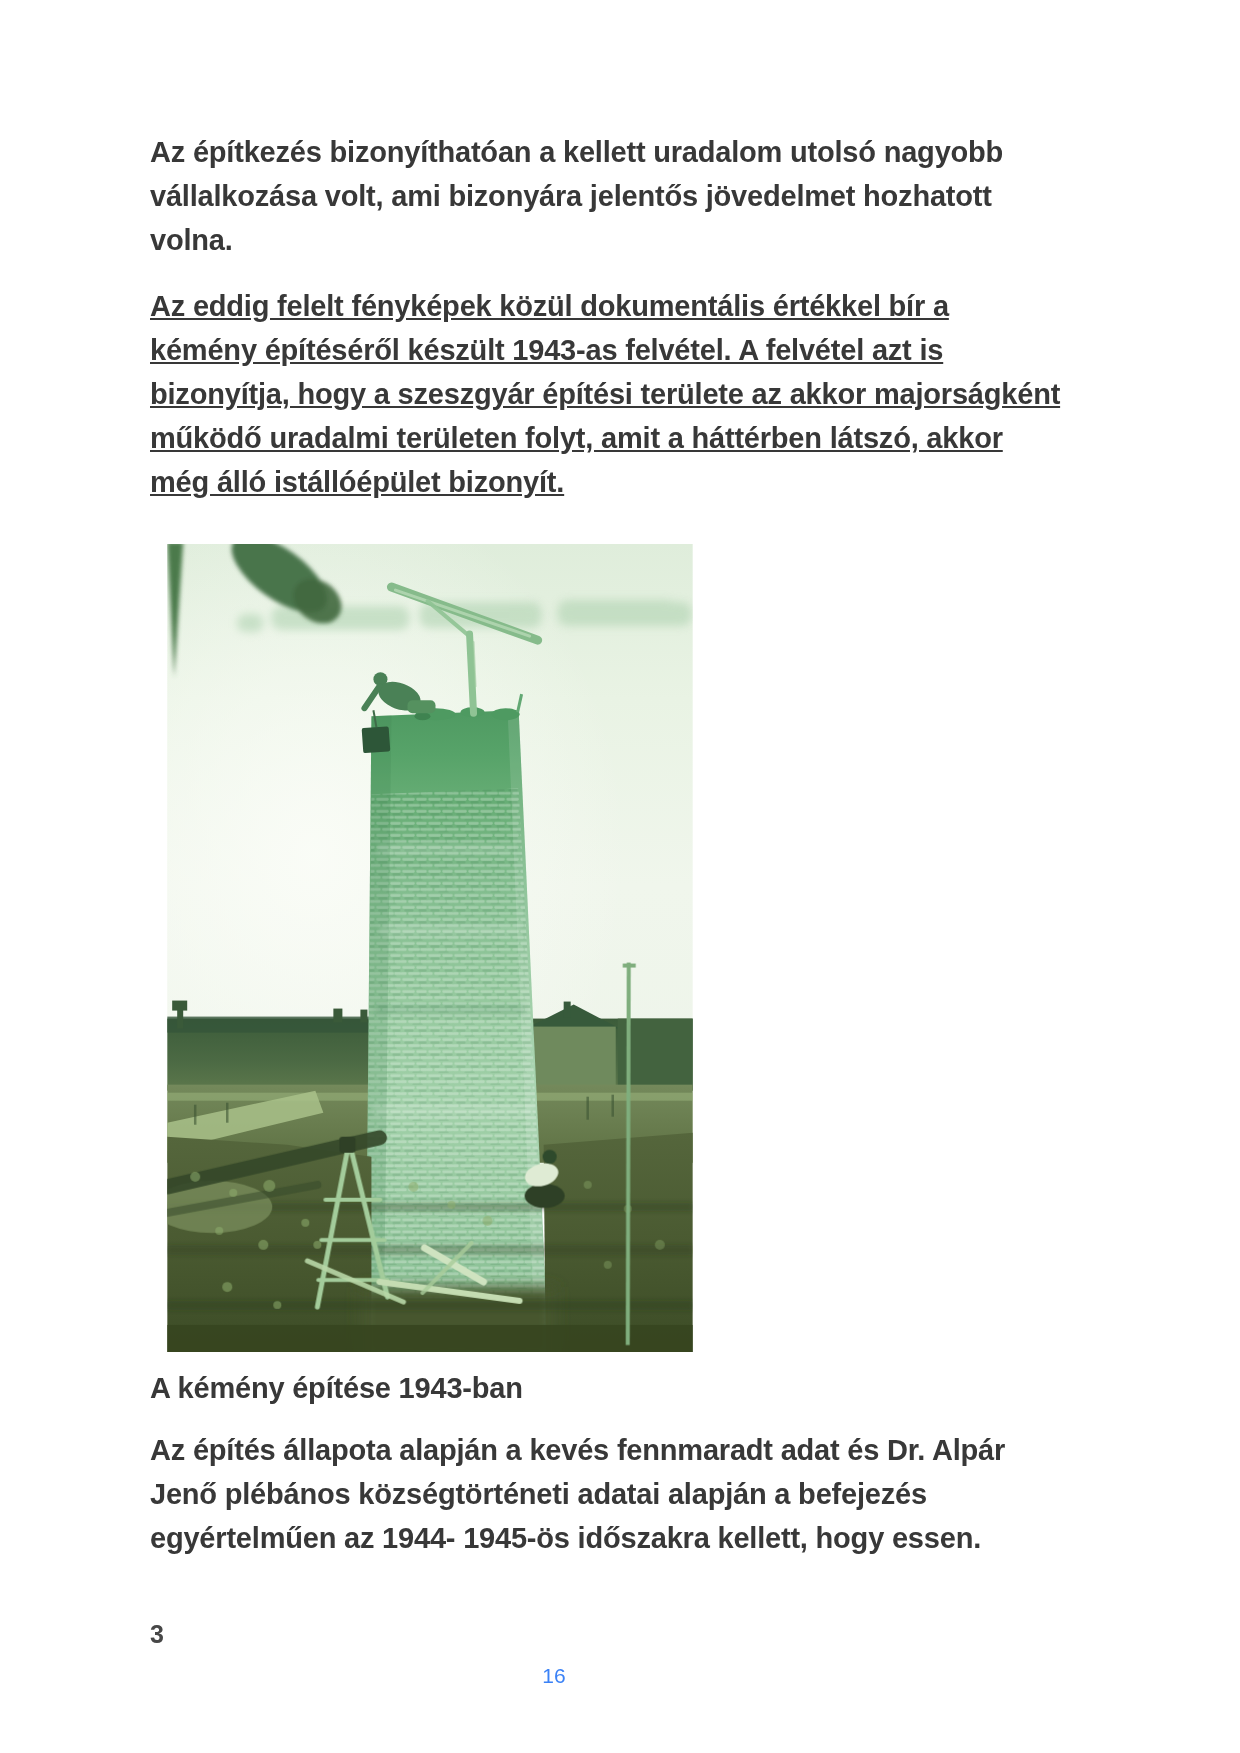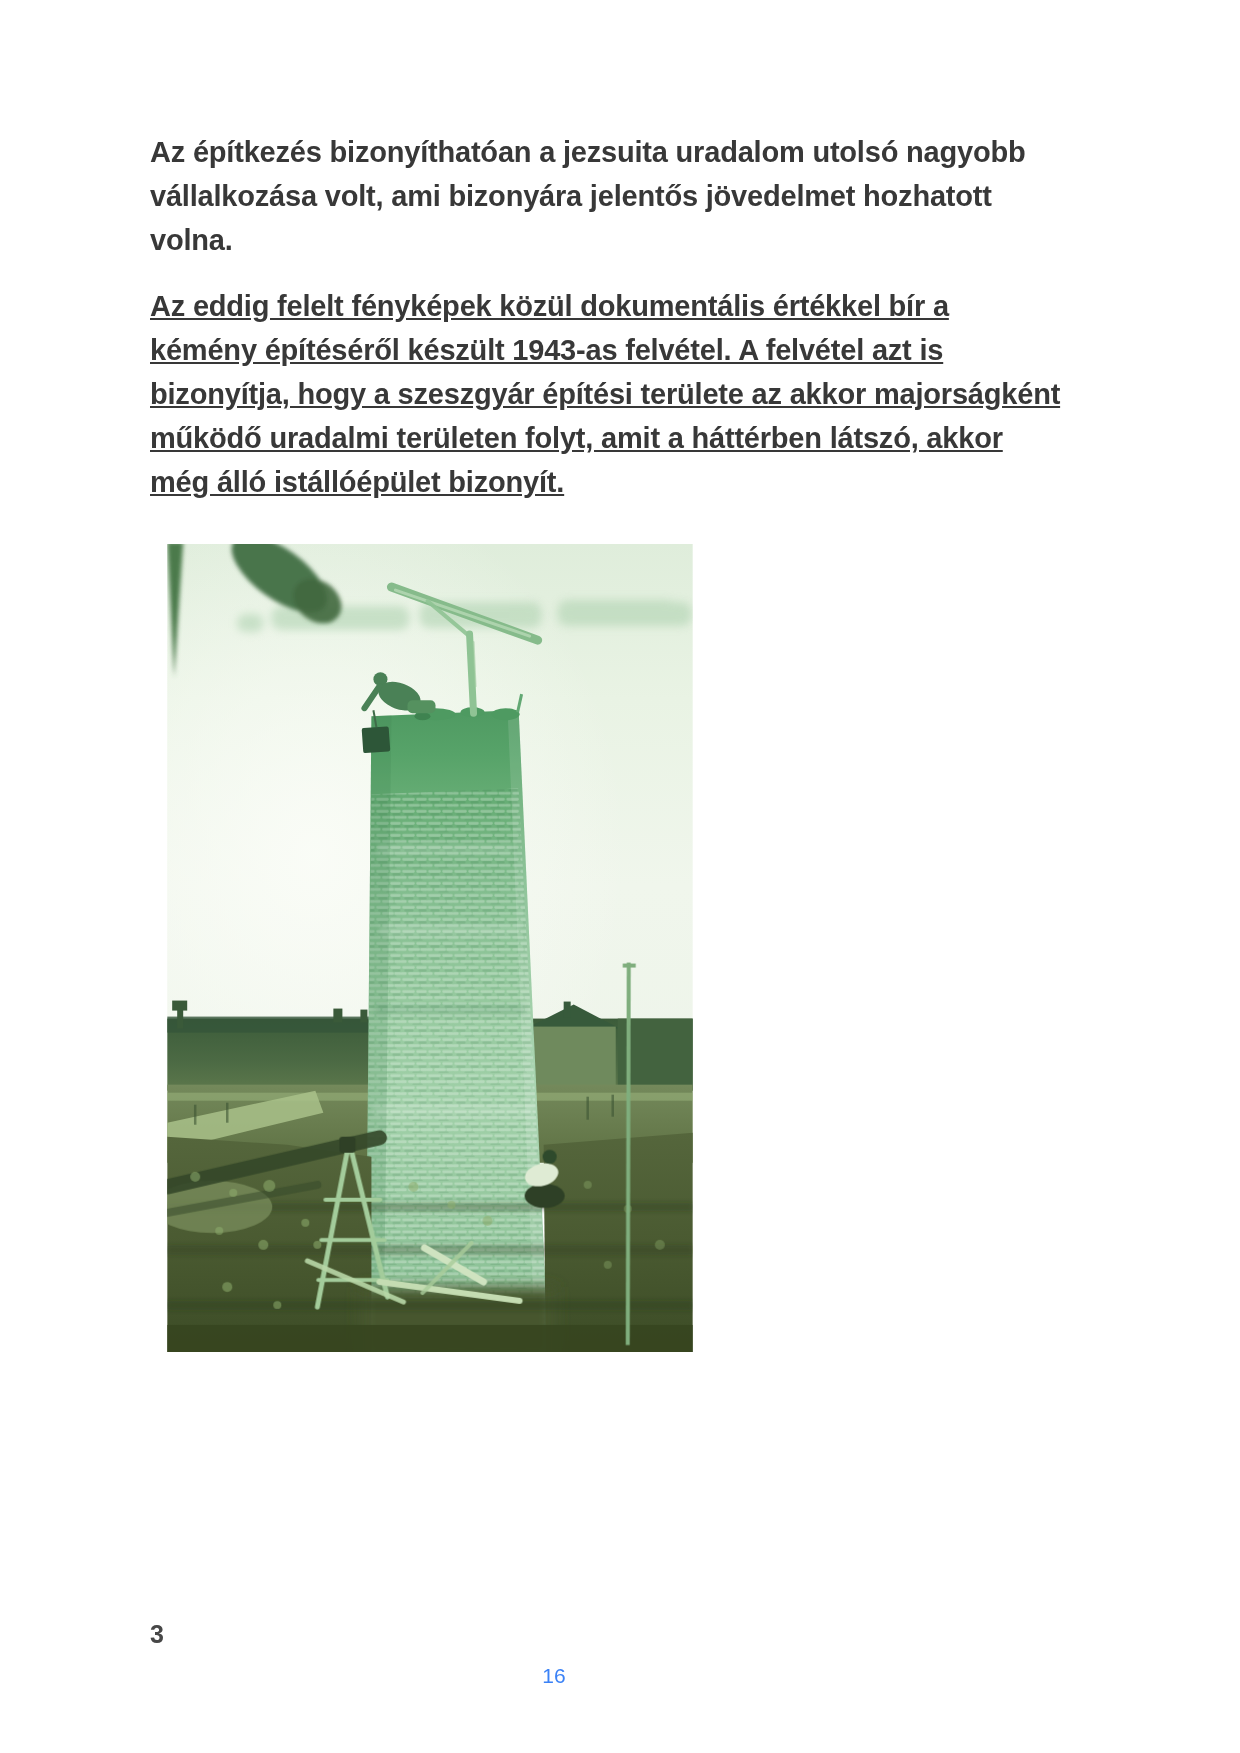--- a/index.html
+++ b/index.html
@@ -45,21 +45,21 @@
     left:532px;top:1664px;
     width:44px;text-align:center;
     font-size:21px;font-weight:400;color:#3b82f6;
   }
 </style>
 </head>
 <body>
 
 <div class="page">
 
-  <p class="para p1">Az építkezés bizonyíthatóan a jezsuita uradalom utolsó nagyobb
+  <p class="para p1">Az építkezés bizonyíthatóan a kellett uradalom utolsó nagyobb
 vállalkozása volt, ami bizonyára jelentős jövedelmet hozhatott
 volna.</p>
 
   <p class="para p2">Az eddig felelt fényképek közül dokumentális értékkel bír a
 kémény építéséről készült 1943-as felvétel. A felvétel azt is
 bizonyítja, hogy a szeszgyár építési területe az akkor majorságként
 működő uradalmi területen folyt, amit a háttérben látszó, akkor
 még álló istállóépület bizonyít.</p>
 
   <figure class="photo">
@@ -262,19 +262,23 @@
         </g>
 
         <g>
           <line x1="461" y1="418" x2="460" y2="800" stroke="#7fae7d" stroke-width="4"></line>
           <rect x="455" y="419" width="13" height="4" fill="#7fae7d"></rect>
         </g>
       </g>
     </svg>
   </figure>
 
-
+  <p class="para caption">A kémény építése 1943-ban</p>
+
+  <p class="para p3">Az építés állapota alapján a kevés fennmaradt adat és  Dr. Alpár
+Jenő plébános községtörténeti adatai alapján a befejezés
+egyértelműen az 1944- 1945-ös időszakra kellett, hogy essen.</p>
 
   <div class="pagenum">3</div>
 
   <div class="folio">16</div>
 
 </div>
 
 </body></html>

